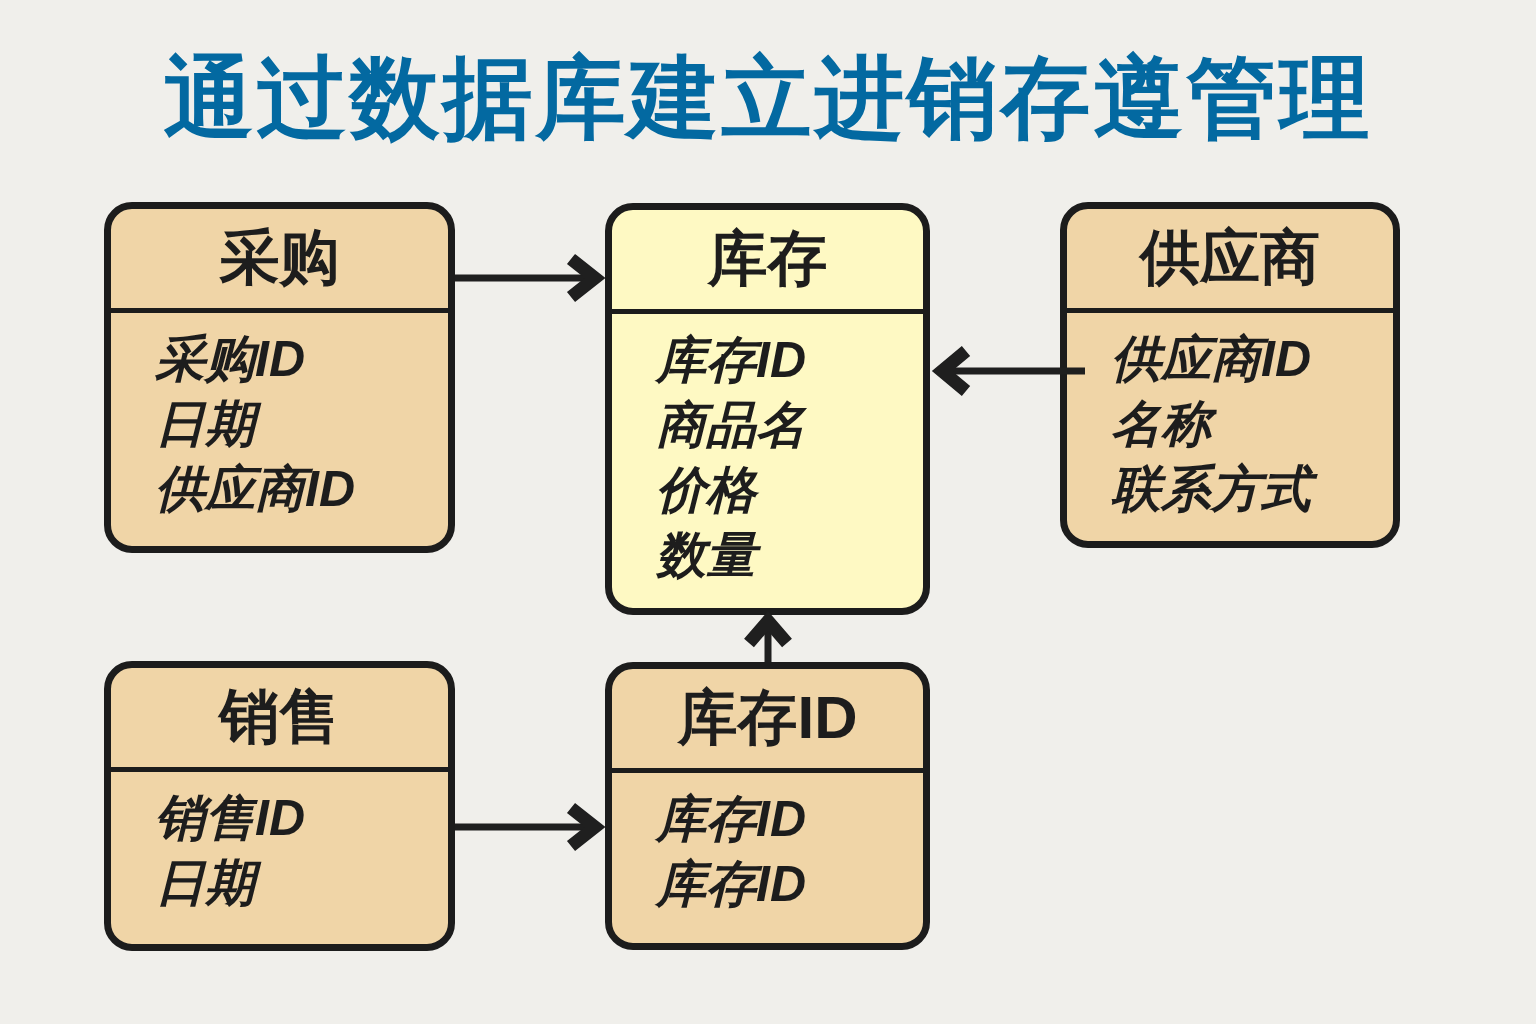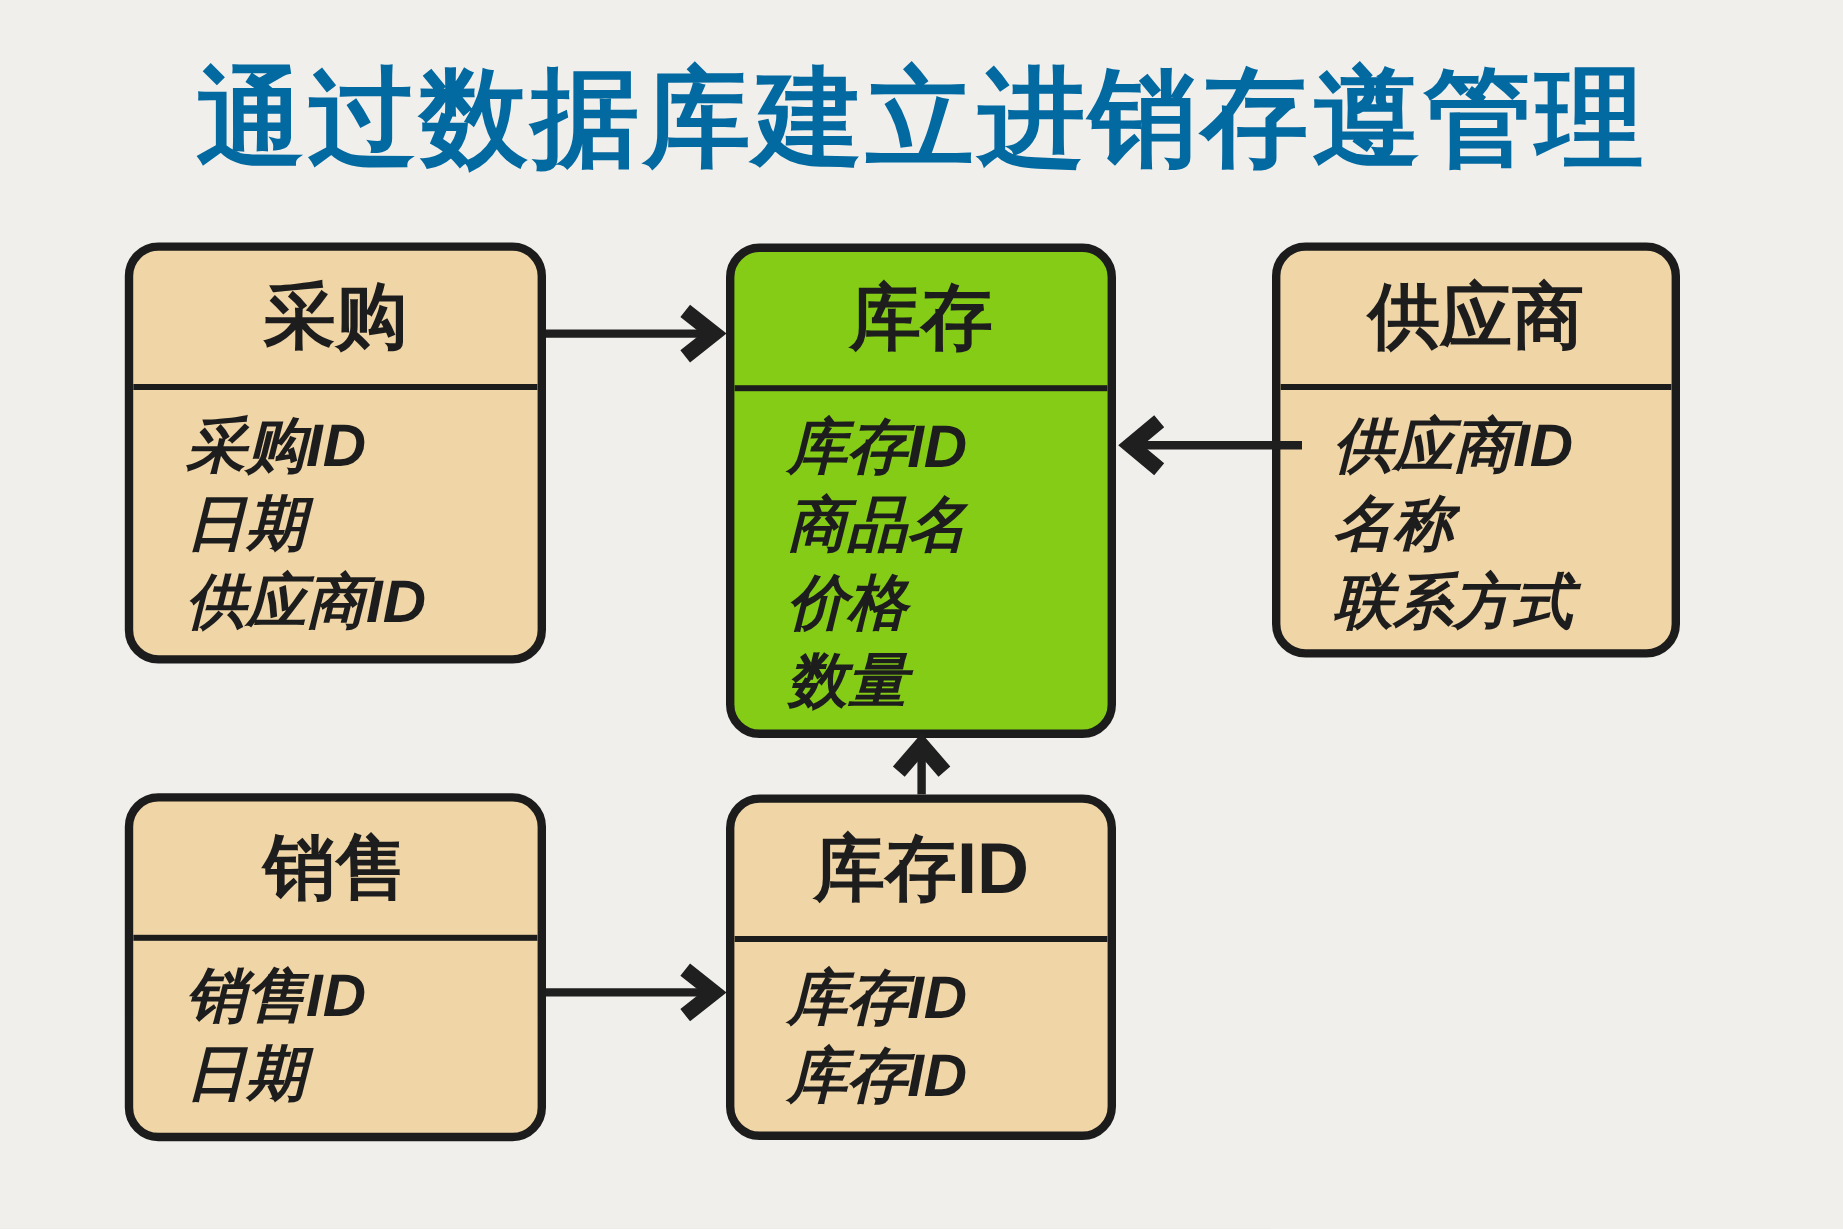--- a/index.html
+++ b/index.html
@@ -28,24 +28,24 @@
     white-space: nowrap;
   }
   .entity {
     position: absolute;
     box-sizing: border-box;
     border: 7px solid #1c1c1c;
     border-radius: 28px;
     overflow: hidden;
   }
   .entity.tan  { background: #f0d5a7; }
-  .entity.blue { background: #84cc16; }
+  .entity.blue { background: #fef9c3; }
   .entity-header {
     box-sizing: border-box;
-    height: 116px;
+    height: 104px;
     border-bottom: 5px solid #1c1c1c;
     display: flex;
     align-items: center;
     justify-content: center;
     font-size: 60px;
     font-weight: 800;
     color: #1d1d1d;
     white-space: nowrap;
   }
   .entity-body {

